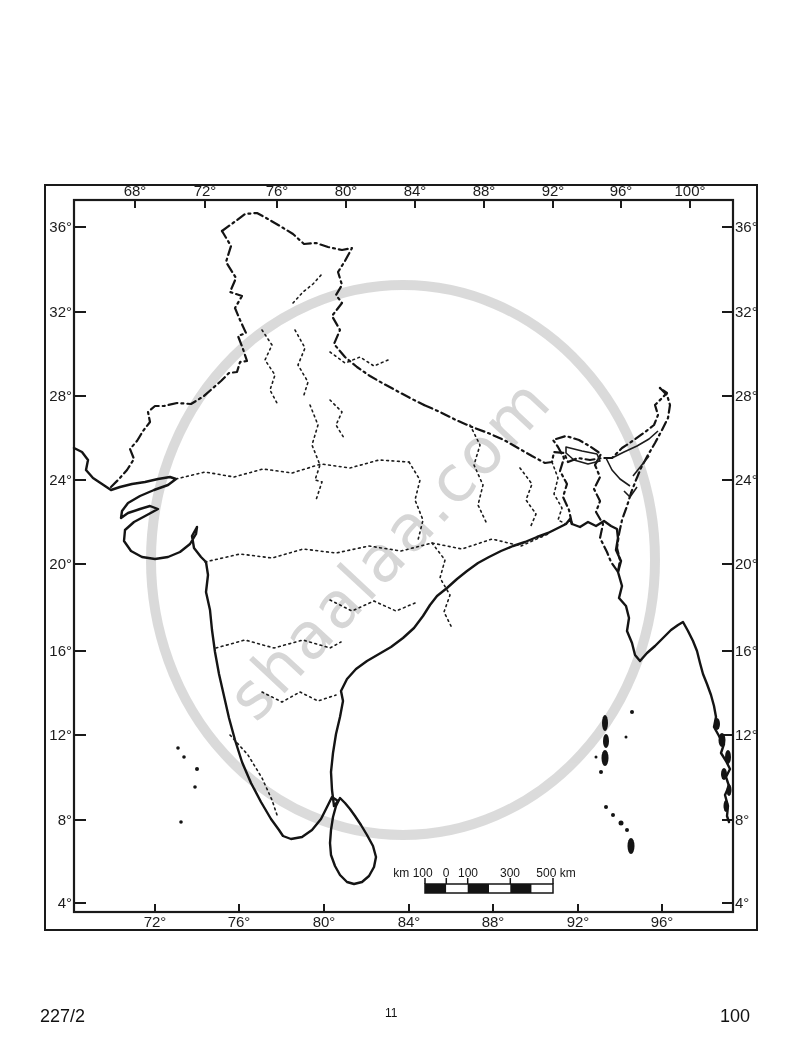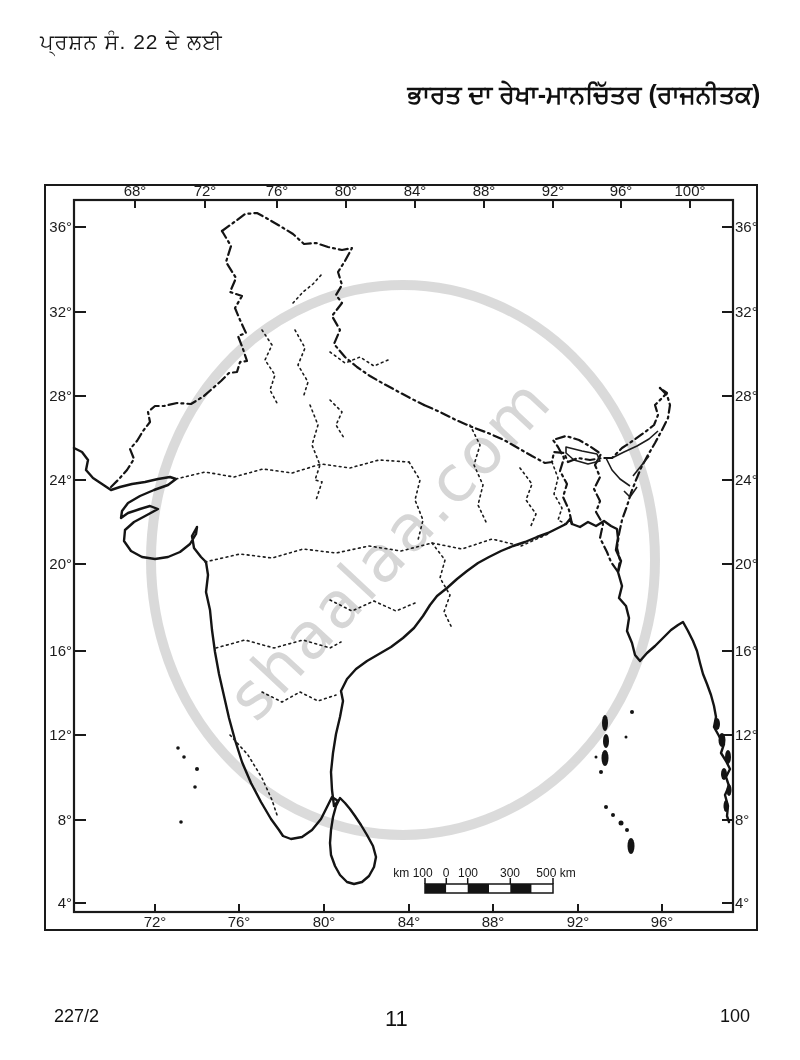--- a/index.html
+++ b/index.html
@@ -6,32 +6,30 @@
   #page{position:relative;width:800px;height:1060px;background:#ffffff;overflow:hidden;
         font-family:"Liberation Sans","DejaVu Sans",sans-serif;color:#111;}
   .abs{position:absolute;}
   #question-note{left:40px;top:30px;font-size:21px;letter-spacing:1px;color:#161616;}
   #title-pa{left:400px;top:80px;width:368px;text-align:center;font-size:25px;font-weight:bold;color:#101010;}
   #title-en{left:400px;top:118px;width:368px;text-align:center;font-size:23px;font-weight:bold;
             font-family:"Liberation Serif","DejaVu Serif",serif;color:#0d0d0d;}
   #map-svg{left:0;top:0;}
   .ticklbl{font-size:15px;fill:#1c1c1c;font-family:"Liberation Sans","DejaVu Sans",sans-serif;}
   .scalelbl{font-size:12px;fill:#161616;font-family:"Liberation Sans","DejaVu Sans",sans-serif;}
-  #footer-code{left:54px;top:1006px;font-size:18px;}
-  #footer-page{left:385px;top:1006px;font-size:22px;}
+  #footer-code{left:40px;top:1006px;font-size:18px;}
+  #footer-page{left:385px;top:1006px;font-size:12px;}
   #footer-marks{left:720px;top:1006px;font-size:18px;}
   #footer-visit{left:13px;top:1024px;font-size:18px;color:#1a1a1a;}
 </style>
 </head>
 <body>
 
 <div id="page">
 
-  <div class="abs" id="question-note">ਪ੍ਰਸ਼ਨ ਸੰ. 22 ਦੇ ਲਈ</div>
-  <div class="abs" id="title-pa">ਭਾਰਤ ਦਾ ਰੇਖਾ-ਮਾਨਚਿੱਤਰ (ਰਾਜਨੀਤਕ)</div>
 
   <svg id="map-svg" class="abs" width="800" height="1060" viewBox="0 0 800 1060">
 
     <g opacity="0.9">
       <ellipse cx="403" cy="560" rx="252" ry="275" fill="none" stroke="#d7d7d7" stroke-width="10"></ellipse>
       <text transform="translate(256,724) rotate(-47)" font-size="64" letter-spacing="3" fill="#d2d2d2" font-family="DejaVu Sans, sans-serif">shaalaa.com</text>
     </g>
 
     <rect x="45" y="185" width="712" height="745" fill="none" stroke="#1a1a1a" stroke-width="2"></rect>
     <rect x="74" y="200" width="659" height="712" fill="none" stroke="#1a1a1a" stroke-width="2.2"></rect>

